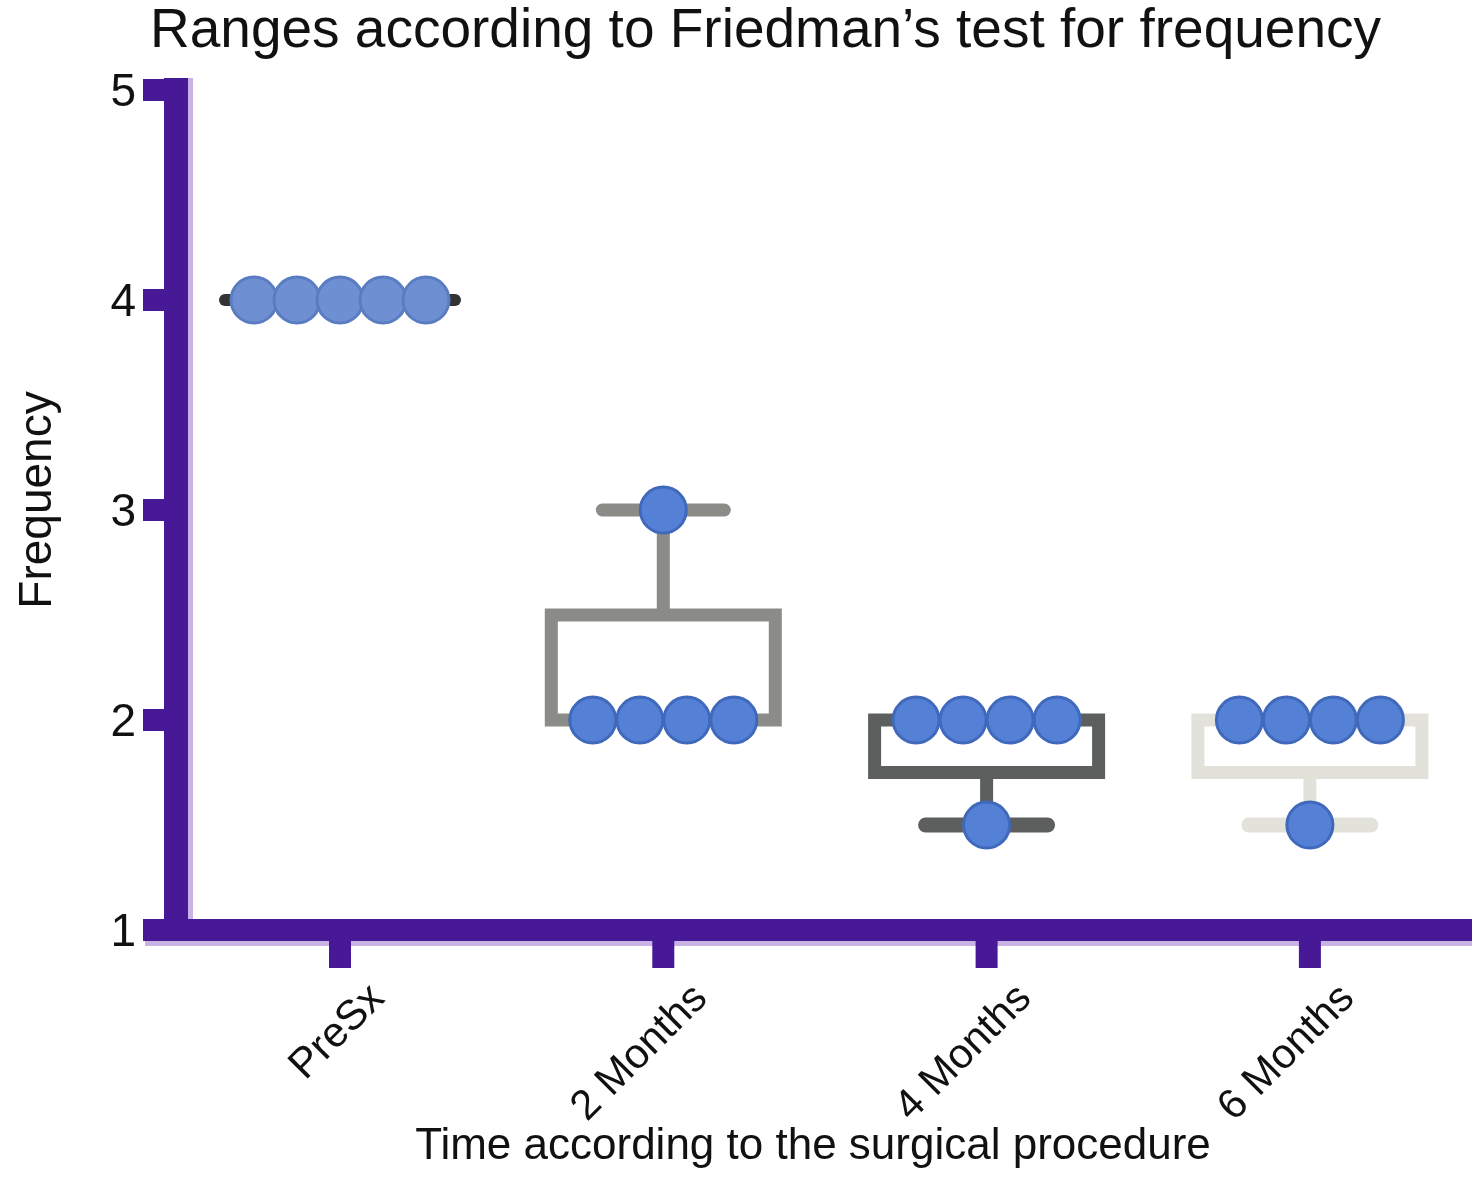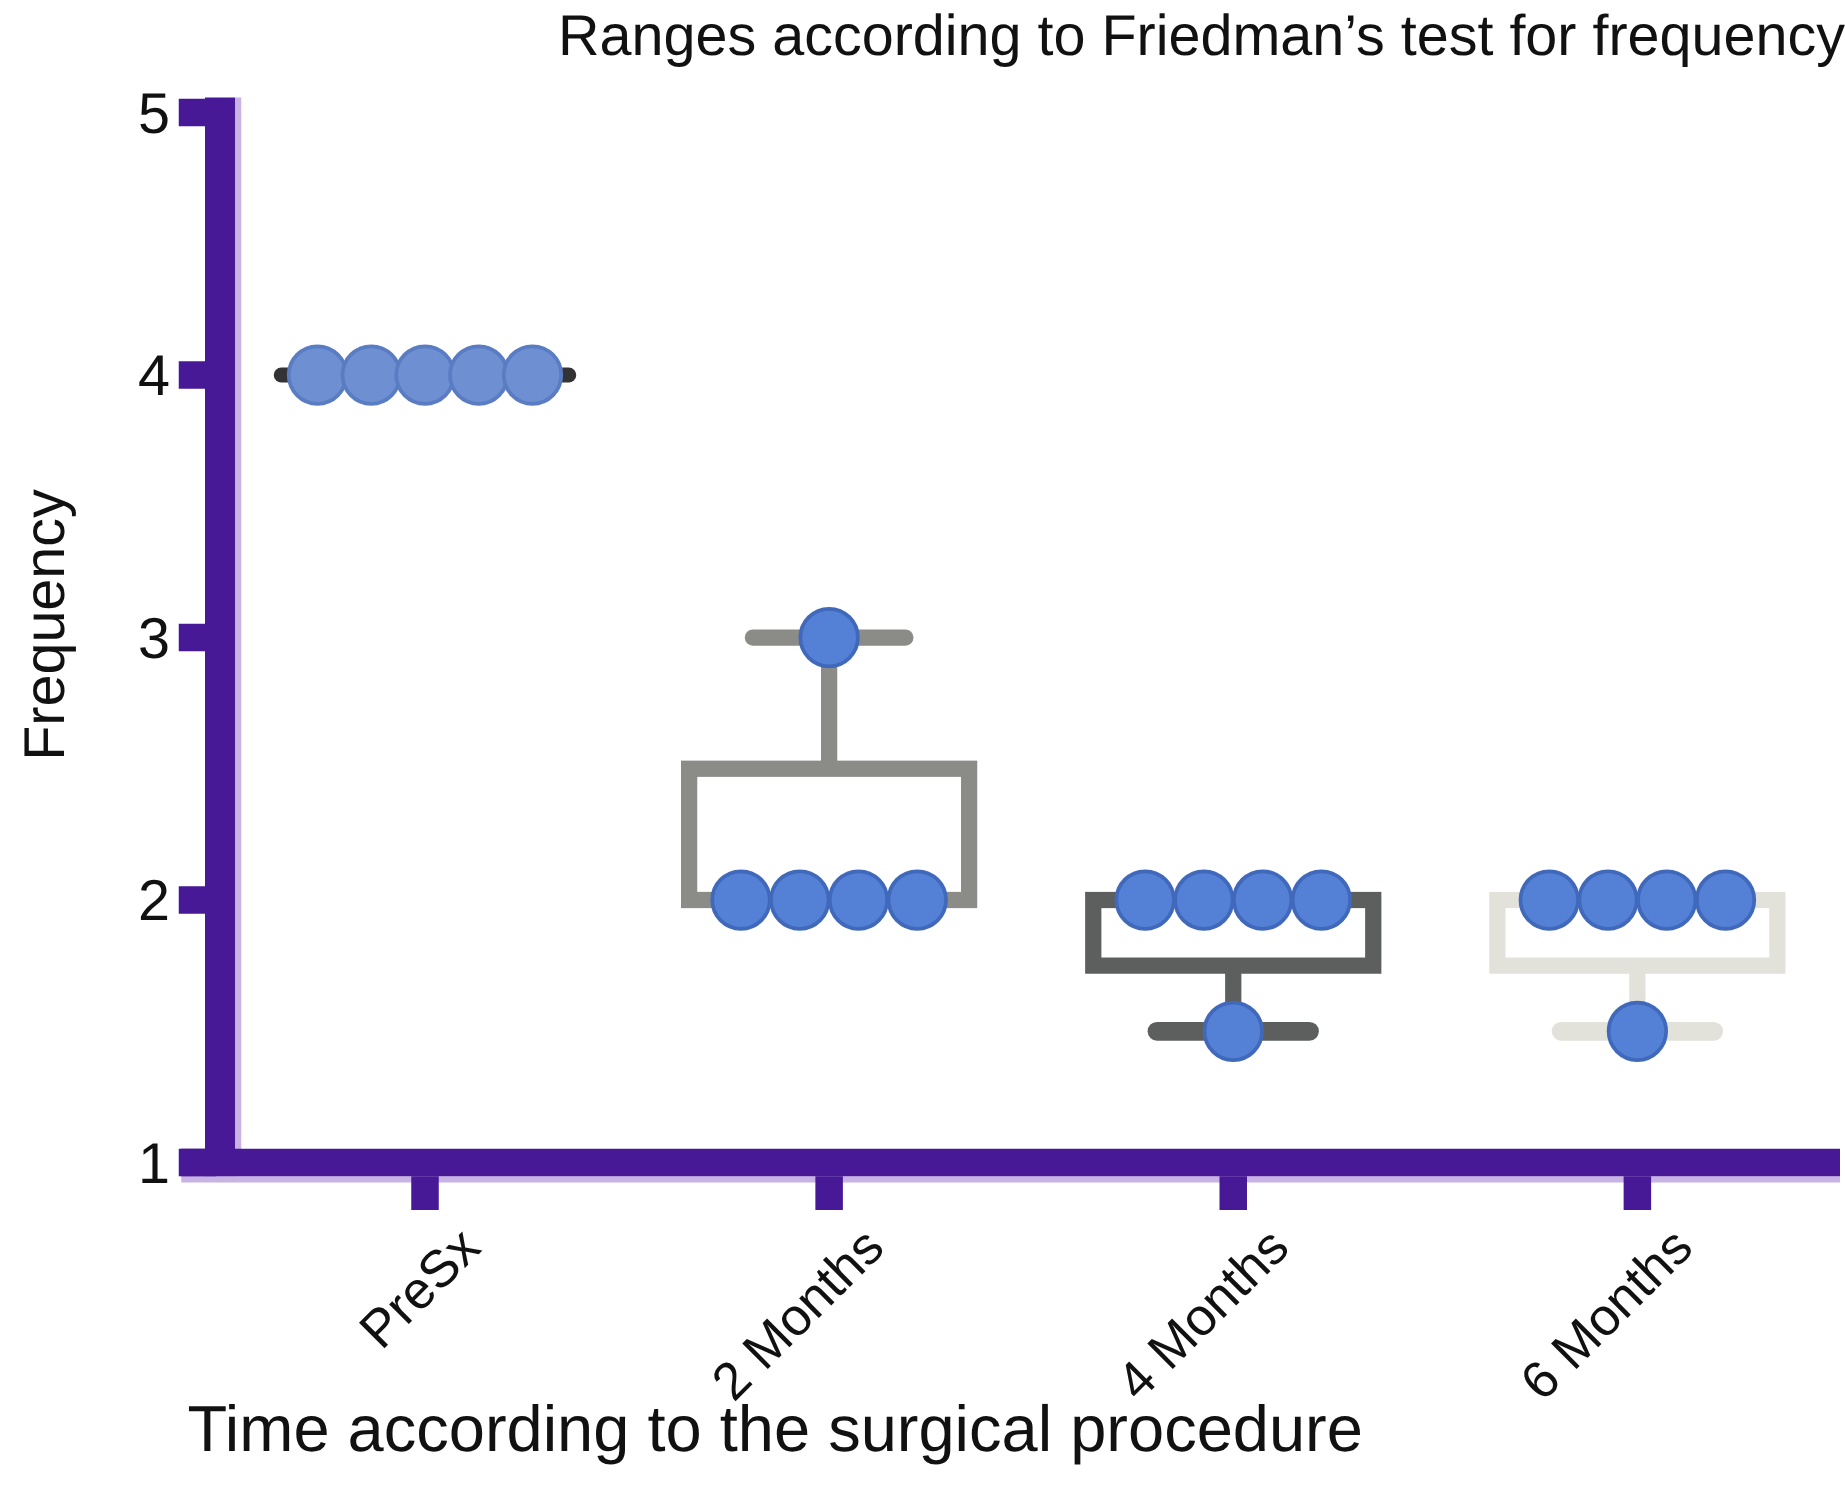--- a/index.html
+++ b/index.html
@@ -2,26 +2,26 @@
 <html><head>
 <meta charset="utf-8">
 <style>
   html,body{margin:0;padding:0;background:#fff;}
   body{
     width:1476px;height:1198px;position:relative;overflow:hidden;
     font-family:"Liberation Sans",sans-serif;color:#111;
   }
   #chart{position:absolute;left:0;top:0;}
   .title{
-    position:absolute;left:150px;top:2px;width:1326px;text-align:right;
-    font-size:46px;line-height:52px;white-space:nowrap;
+    position:absolute;left:150px;top:2px;width:1326px;text-align:left;
+    font-size:55px;line-height:52px;white-space:nowrap;
   }
   .xlabel{
-    position:absolute;left:150px;top:1118px;width:1326px;
-    font-size:52px;line-height:52px;white-space:nowrap;
+    position:absolute;left:150px;top:1118px;width:1326px;text-align:center;
+    font-size:44px;line-height:52px;white-space:nowrap;
   }
   .ylabel{
     position:absolute;left:-165px;top:470px;width:400px;height:60px;
     text-align:center;font-size:46px;line-height:60px;white-space:nowrap;
     transform:rotate(-90deg);
   }
   .ytick{
     position:absolute;left:26px;width:110px;text-align:right;
     font-size:46px;line-height:54px;white-space:nowrap;
   }

